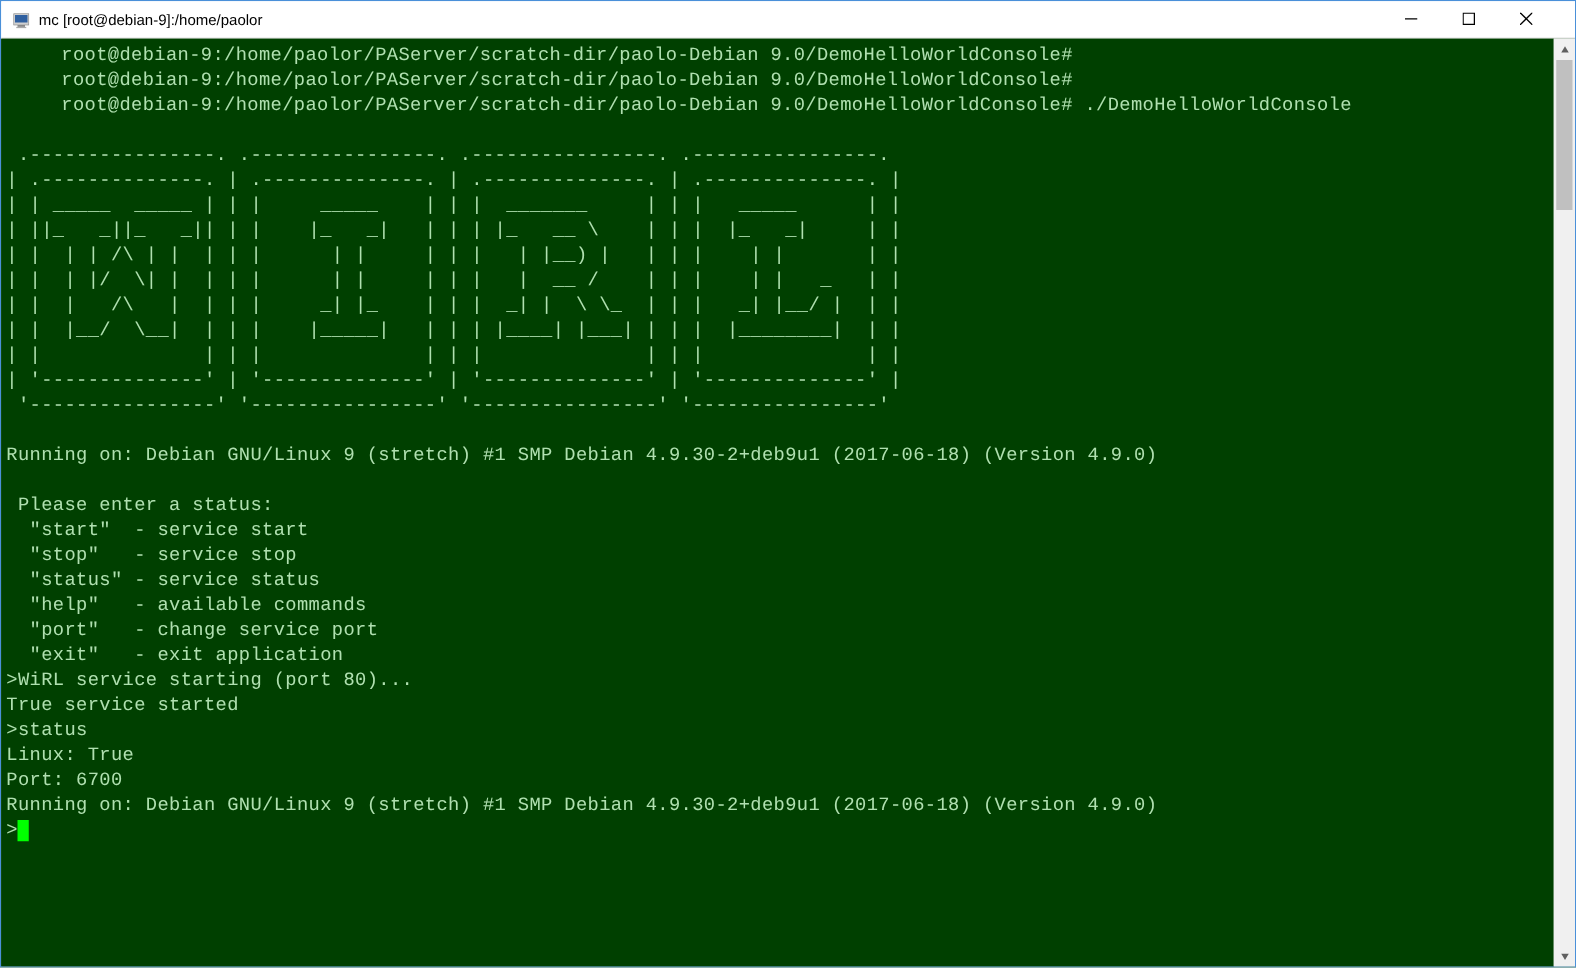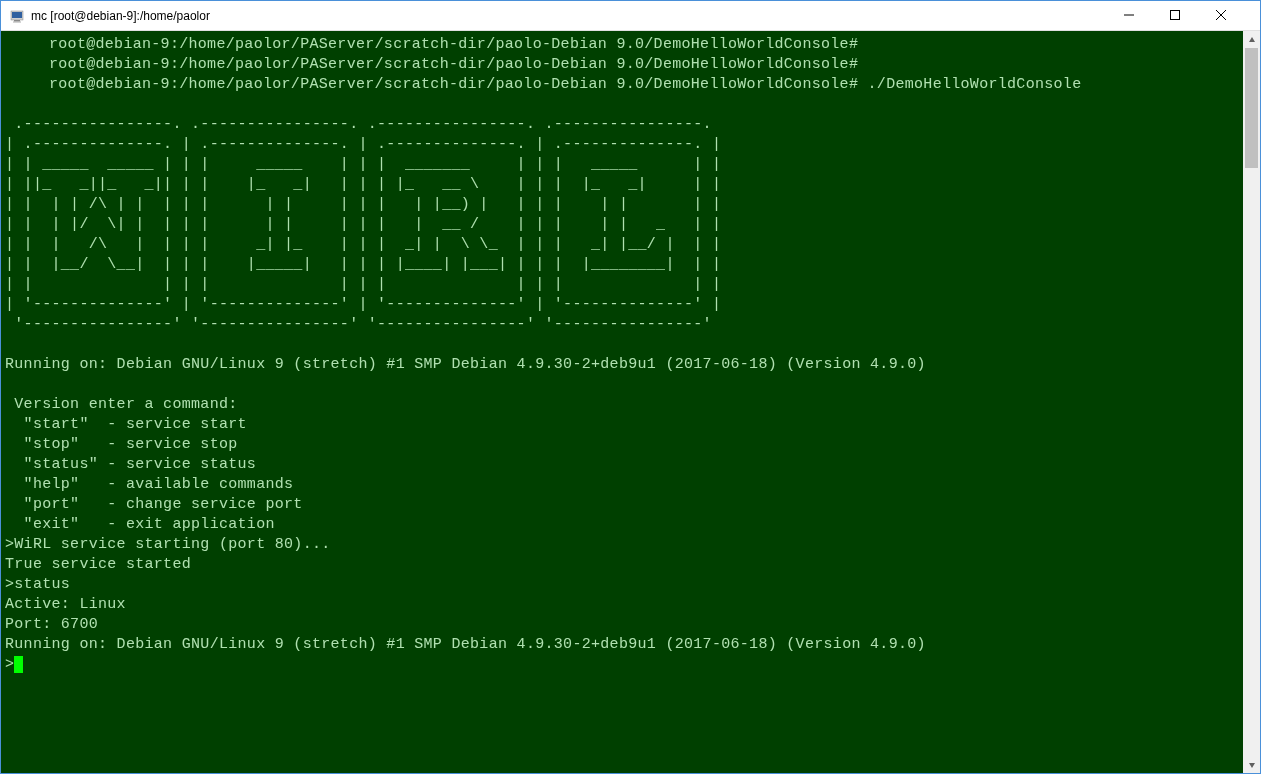--- a/index.html
+++ b/index.html
@@ -167,31 +167,31 @@
 <span>| |  | | /\ | |  | | |      | |     | | |   | |__) |   | | |    | |       | |</span>
 <span>| |  | |/  \| |  | | |      | |     | | |   |  __ /    | | |    | |   _   | |</span>
 <span>| |  |   /\   |  | | |     _| |_    | | |  _| |  \ \_  | | |   _| |__/ |  | |</span>
 <span>| |  |__/  \__|  | | |    |_____|   | | | |____| |___| | | |  |________|  | |</span>
 <span>| |              | | |              | | |              | | |              | |</span>
 <span>| '--------------' | '--------------' | '--------------' | '--------------' |</span>
 <span> '----------------' '----------------' '----------------' '----------------'</span>
 
 <span>Running on: Debian GNU/Linux 9 (stretch) #1 SMP Debian 4.9.30-2+deb9u1 (2017-06-18) (Version 4.9.0)</span>
 
-<span> Version enter a command:</span>
+<span> Please enter a status:</span>
 <span>  "start"  - service start</span>
 <span>  "stop"   - service stop</span>
 <span>  "status" - service status</span>
 <span>  "help"   - available commands</span>
 <span>  "port"   - change service port</span>
 <span>  "exit"   - exit application</span>
 <span>&gt;WiRL service starting (port 80)...</span>
 <span>True service started</span>
 <span>&gt;status</span>
-<span>Active: Linux</span>
+<span>Linux: True</span>
 <span>Port: 6700</span>
 <span>Running on: Debian GNU/Linux 9 (stretch) #1 SMP Debian 4.9.30-2+deb9u1 (2017-06-18) (Version 4.9.0)</span>
 <span>&gt;</span><span class="cursor-block"></span></div>
     <div class="scrollbar">
       <div class="scrollbar-arrow">
         <svg viewBox="0 0 8 8">
             <polygon points="4,1 7,6 1,6" fill="#606060"></polygon>
           </svg>
       </div>
       <div class="scrollbar-track">

